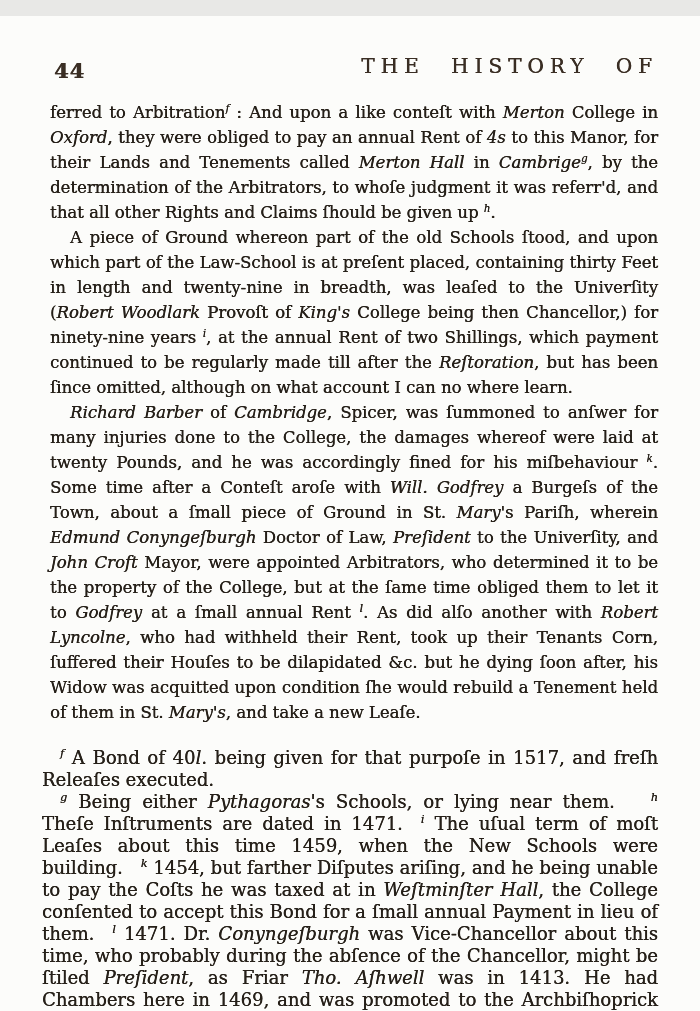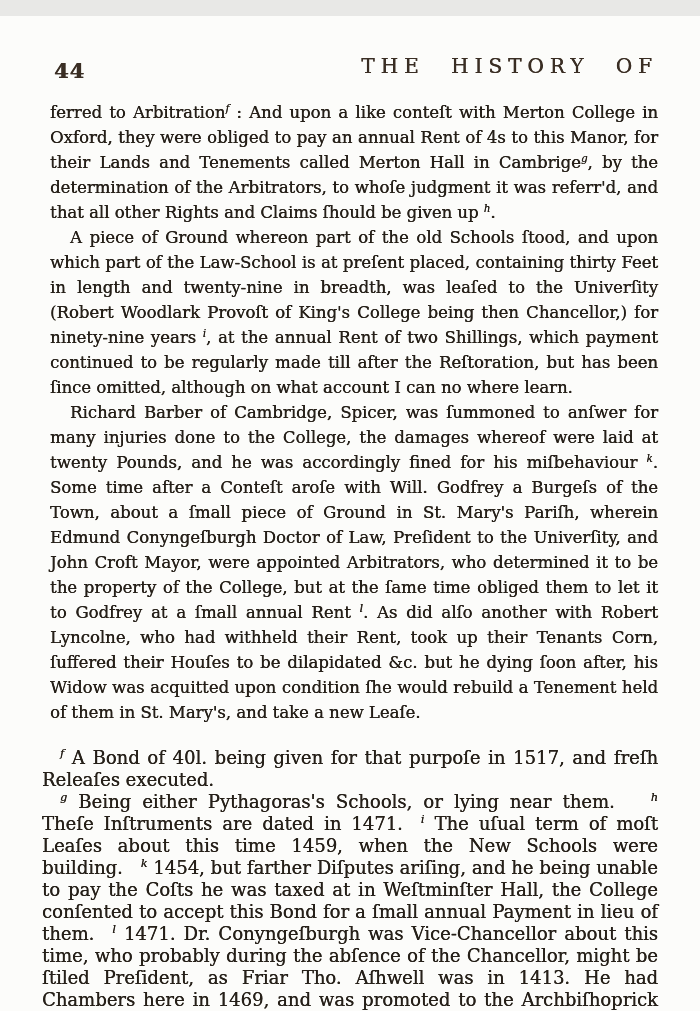--- a/index.html
+++ b/index.html
@@ -50,21 +50,21 @@
   .para.indent { text-indent: 20px; }
   .footnotes {
     margin-top: 22px;
     margin-left: -8px;
     font-size: 18px;
     line-height: 22px;
     text-align: justify;
     text-shadow: 0.25px 0 0 currentColor;
   }
   .fnote { margin: 0; text-indent: 18px; }
-  .i { }
+  .i { font-style: italic; }
   .sup {
     vertical-align: super;
     font-size: 62%;
     font-style: italic;
     line-height: 0;
   }
 </style>
 </head>
 <body>
 

